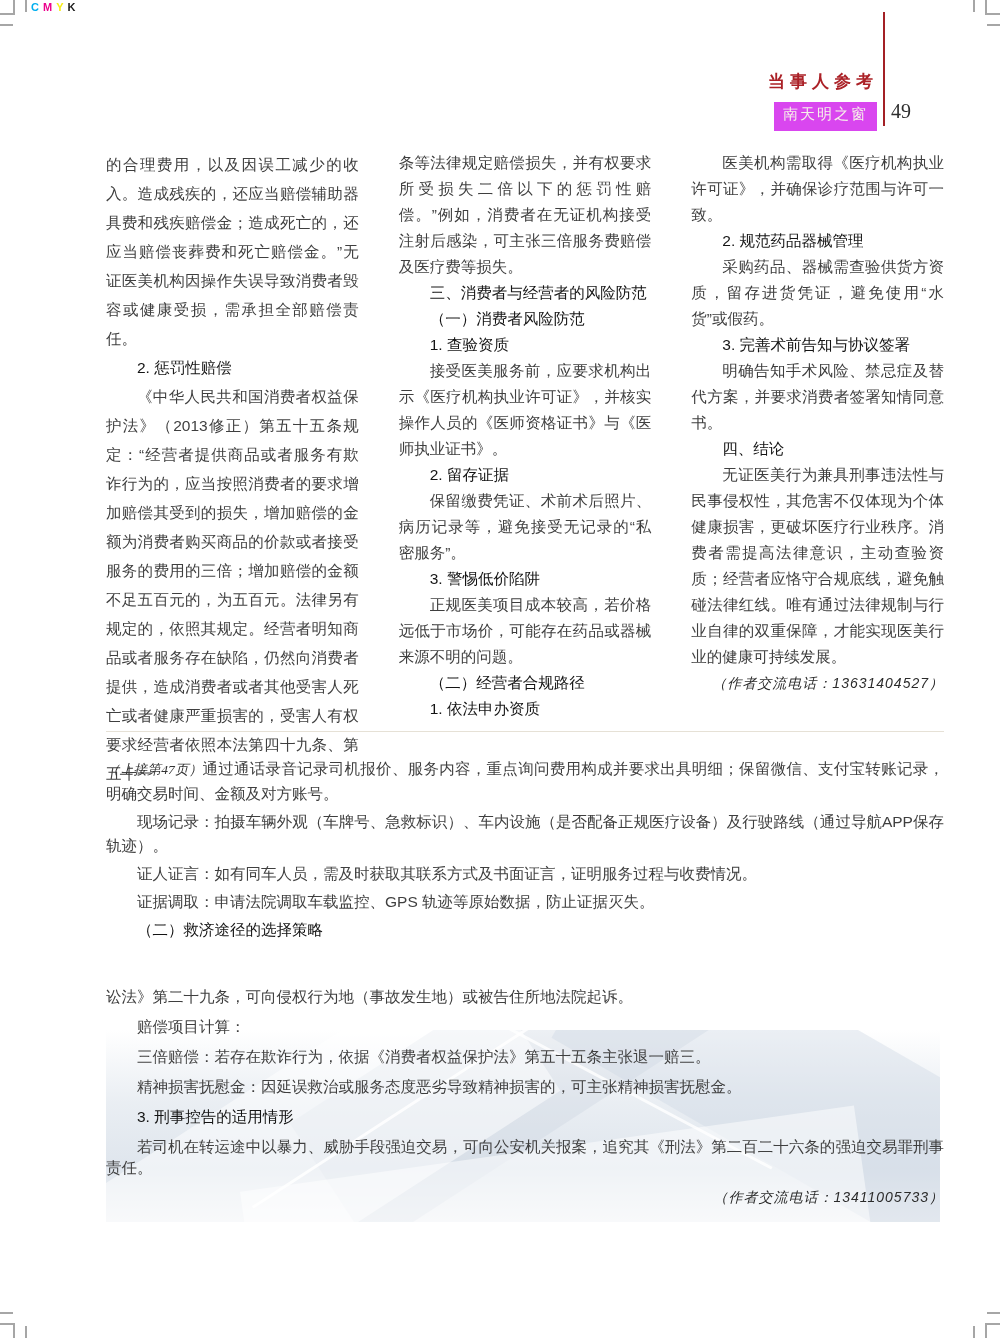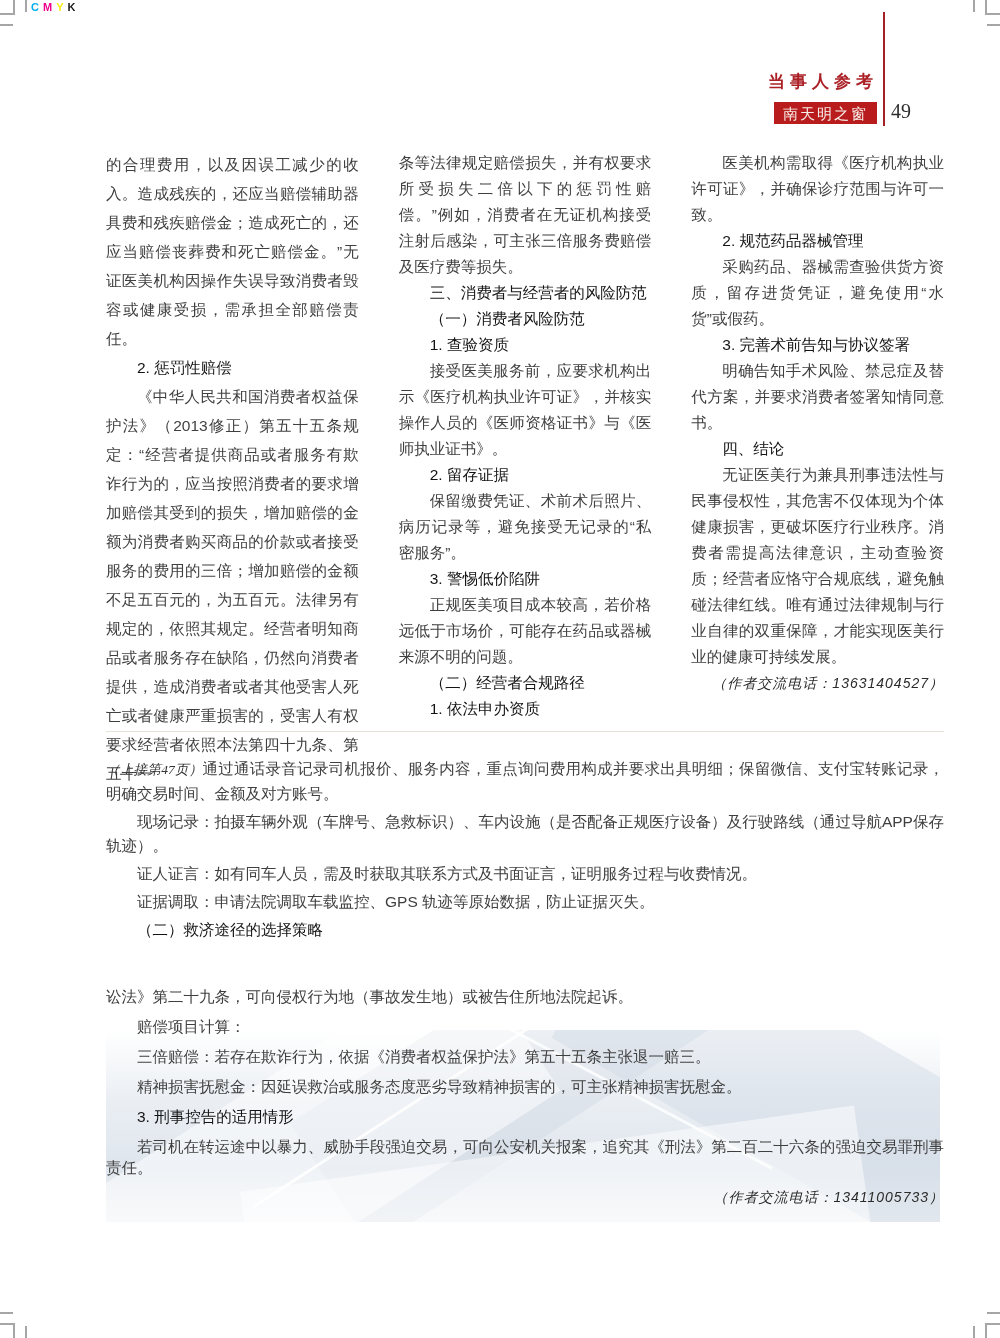--- a/index.html
+++ b/index.html
@@ -16,23 +16,23 @@
   .corner.br{right:0;bottom:0;border-left:2px solid #a6a6a6;border-top:2px solid #a6a6a6;}
   .cmyk{position:absolute;left:31px;top:1px;font-size:11px;font-weight:bold;letter-spacing:4px;}
   .cmyk .c{color:#00aeef;}.cmyk .m{color:#ec008c;}.cmyk .y{color:#f7ec13;}.cmyk .k{color:#1a1a1a;}
   
   .header-rule{position:absolute;left:883px;top:12px;width:2px;height:114px;background:#a32025;}
   .section-label{
     position:absolute;right:122px;top:70px;font-size:17px;font-weight:bold;
     letter-spacing:5px;color:#ab2127;white-space:nowrap;
   }
   .journal-badge{
-    position:absolute;right:123px;top:102px;background:#b91c1c;color:#f6efe9;
+    position:absolute;right:123px;top:102px;background:#d946ef;color:#f6efe9;
     font-family:"Liberation Serif","DejaVu Serif",serif;font-size:15px;
-    letter-spacing:2px;padding:3px 9px 0 9px;white-space:nowrap;
+    letter-spacing:2px;padding:3px 9px 7px 9px;white-space:nowrap;
   }
   .page-number{
     position:absolute;left:891px;top:100px;font-family:"Liberation Serif","DejaVu Serif",serif;
     font-size:20px;color:#2e2e2e;
   }
   
   .section{position:absolute;left:106px;width:838px;display:flex;gap:40px;z-index:2;}
   .section .col{flex:1;min-width:0;}
   .section-top{top:150px;}
   .section-bottom{top:757px;flex-direction:column;}

